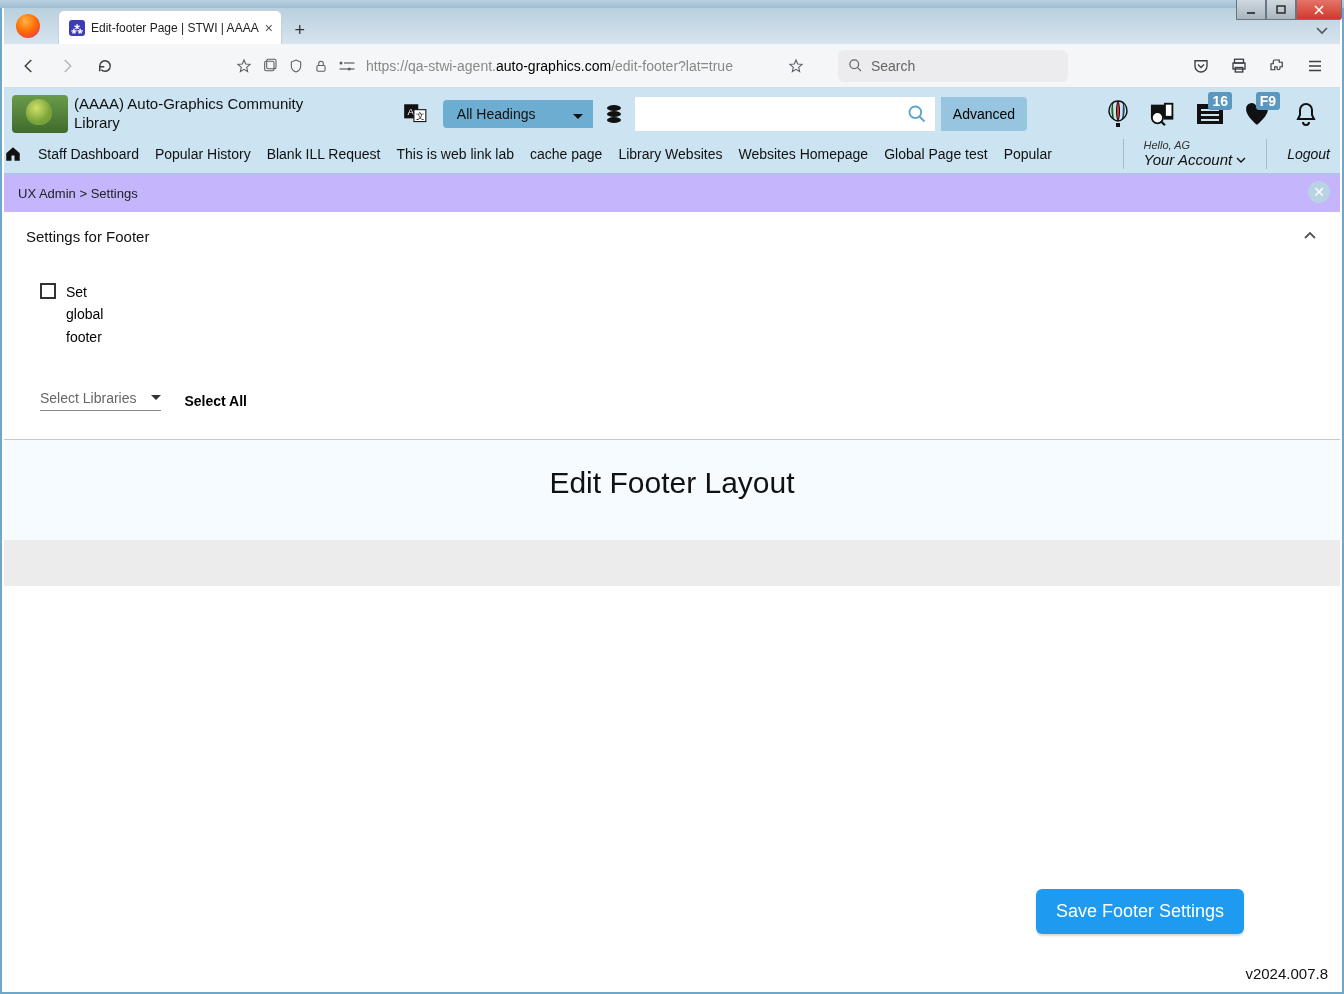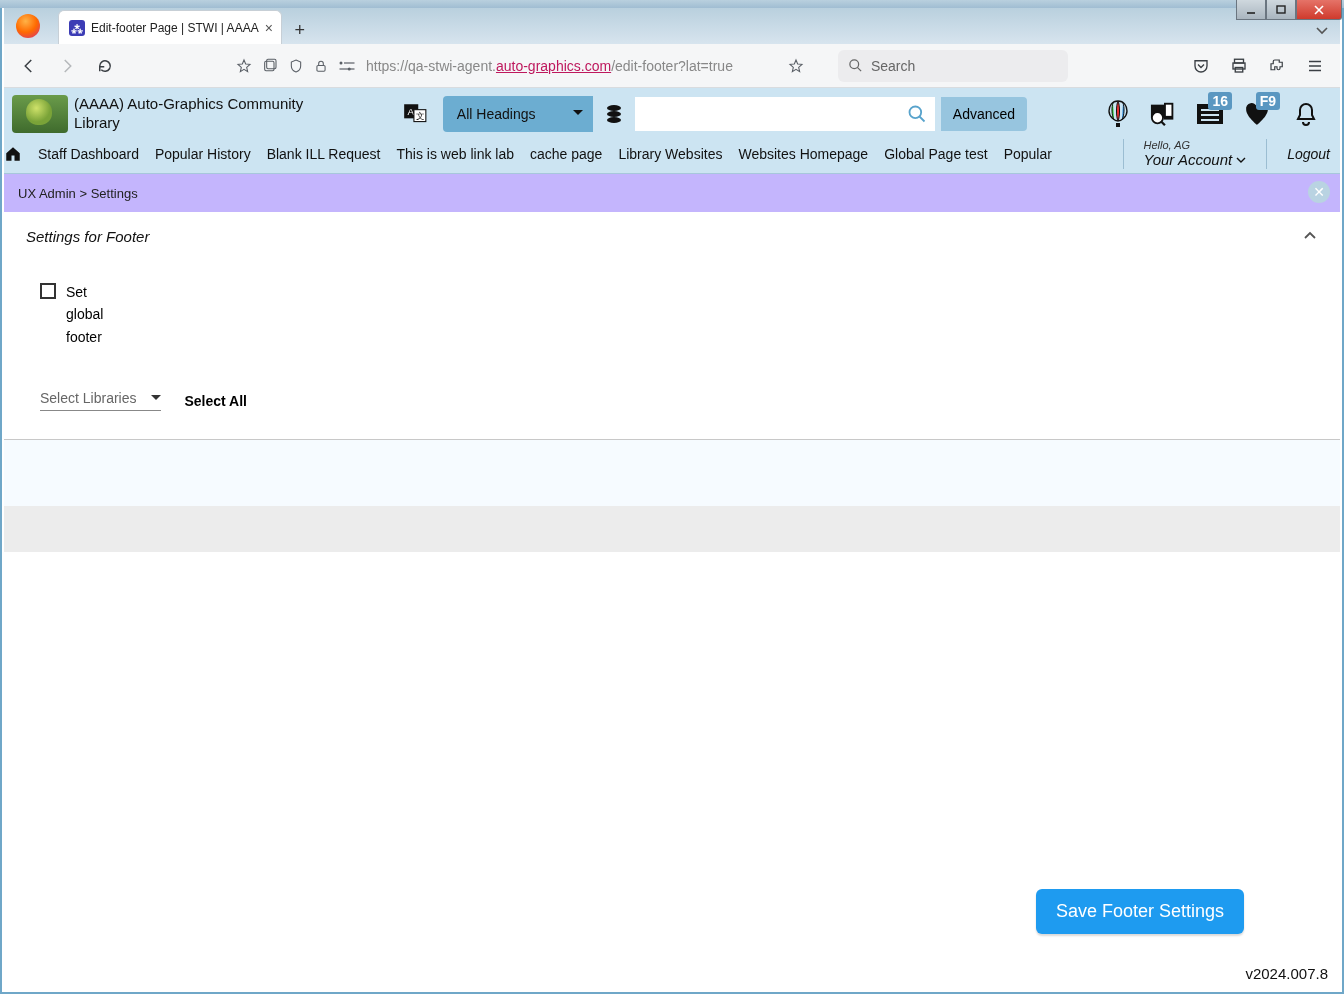--- a/index.html
+++ b/index.html
@@ -23,35 +23,35 @@
 .tab-overflow { position: absolute; right: 10px; top: 14px; color: #555; }
 
 
 .browser-toolbar { position: absolute; top: 44px; left: 4px; right: 4px; height: 44px; background: #f5f6f7; border-bottom: 1px solid #d9dcdf; display: flex; align-items: center; padding: 0 10px; gap: 8px; z-index: 49; }
 .tb-btn { width: 30px; height: 30px; display: flex; align-items: center; justify-content: center; color: #3a3f44; }
 .tb-btn.disabled { color: #b5b8bb; }
 .tb-btn svg { width: 18px; height: 18px; }
 .addr-wrap { flex: 0 0 auto; margin-left: 100px; display: flex; align-items: center; height: 32px; background: #fff0; border-radius: 6px; padding: 0 8px; gap: 10px; }
 .addr-icons { display: flex; gap: 10px; color: #5a5f66; align-items: center; }
 .addr-text { font-size: 14px; color: #888; }
-.addr-text .domain { color: #be185d; text-decoration: underline; }
+.addr-text .domain { color: #000000; }
 .star-right { margin-left: 45px; color: #5a5f66; }
 .search-box { margin-left: 18px; flex: 0 0 230px; height: 32px; background: #ececee; border-radius: 6px; display: flex; align-items: center; padding: 0 10px; gap: 8px; color: #666; font-size: 14px; }
 .tb-right { margin-left: auto; display: flex; gap: 8px; }
 
 
 .page { position: absolute; top: 88px; left: 4px; right: 4px; bottom: 4px; overflow: hidden; background: #fff; }
 
 .app-header { background: #cce4f2; display: flex; align-items: center; padding: 4px 8px 0 8px; height: 48px; gap: 6px; }
 .brand-logo { width: 56px; height: 38px; border-radius: 4px; background: linear-gradient(#6a9b4a,#3f6b2d); position: relative; overflow: hidden; }
 .brand-logo::after { content:""; position:absolute; left: 14px; top: 4px; width: 26px; height: 26px; background: radial-gradient(circle at 40% 35%, #cfe26a 0%, #7aa338 60%); border-radius: 50% 50% 45% 45%; }
 .brand-title { font-size: 15px; color: #111; line-height: 1.25; max-width: 250px; }
 .translate-icon { margin-left: auto; }
 .hdr-icon { width: 28px; height: 28px; display: flex; align-items: center; justify-content: center; }
-.headings-dd { background: #6cadd1; border-radius: 4px 0 0 4px; height: 36px; display: flex; align-items: center; padding: 0 30px 0 14px; color: #111; font-size: 14px; margin-left: 8px; position: relative; min-width: 150px; }
+.headings-dd { background: #6cadd1; border-radius: 4px 0 0 4px; height: 28px; display: flex; align-items: center; padding: 0 30px 0 14px; color: #111; font-size: 14px; margin-left: 8px; position: relative; min-width: 150px; }
 .headings-dd::after { content:""; position:absolute; right:10px; top:14px; border:5px solid transparent; border-top-color:#111; }
 .db-icon { width: 30px; height: 34px; background: #cce4f2; display: flex; align-items: center; justify-content: center; }
 .app-search { flex: 0 0 300px; height: 34px; background: #fff; display: flex; align-items: center; padding: 0 8px; justify-content: flex-end; }
 .app-search svg { color: #58a3cc; }
 .advanced-btn { background: #97c5df; height: 34px; border-radius: 0 4px 4px 0; padding: 0 12px; display: flex; align-items: center; font-size: 14px; }
 .hdr-right { margin-left: auto; display: flex; align-items: center; gap: 18px; padding-right: 12px; }
 .balloon-icon { width: 22px; height: 30px; }
 .list-badge, .heart-badge { position: relative; width: 30px; height: 26px; display:flex; align-items:center; }
 .badge { position: absolute; top: -9px; right: -6px; background: #5a97c1; color: #fff; font-size: 14px; padding: 1px 4px; border-radius: 3px; font-weight: 600; }
 
@@ -61,21 +61,21 @@
 .nav-right { margin-left: auto; display: flex; align-items: center; gap: 20px; font-style: italic; }
 .nav-sep { width: 1px; height: 30px; background: #9bbdd2; }
 .account-block { display: flex; flex-direction: column; line-height: 1.15; }
 .account-block .hello { font-size: 11px; color: #333; }
 .account-block .acct { font-size: 15px; display: flex; align-items: center; gap: 4px; }
 
 .crumb-bar { background: #c4b5fd; padding: 8px 14px; font-size: 13px; color: #222; display: flex; align-items: center; height: 38px; position: relative; }
 .crumb-close { position: absolute; right: 10px; top: 7px; width: 22px; height: 22px; border-radius: 50%; background: #b9d3e2; color: #fff; display: flex; align-items: center; justify-content: center; font-size: 14px; }
 
 .settings-panel { background: #fff; padding: 16px 22px 28px 22px; position: relative; }
-.settings-title { font-size: 15px; color: #111; font-style: italic; }
+.settings-title { font-size: 15px; color: #111; }
 .settings-collapse { position: absolute; right: 22px; top: 16px; color: #555; }
 .opt-row { margin-top: 36px; margin-left: 14px; display: flex; align-items: flex-start; gap: 10px; }
 .cb { width: 16px; height: 16px; border: 2px solid #333; margin-top: 2px; }
 .opt-label { font-size: 14px; line-height: 1.6; max-width: 60px; }
 .lib-row { margin-top: 42px; margin-left: 14px; display: flex; align-items: center; gap: 24px; }
 .select-lib { font-size: 14px; color: #666; display: flex; align-items: center; gap: 14px; border-bottom: 1px solid #888; padding-bottom: 4px; }
 .select-lib::after { content:""; border: 5px solid transparent; border-top-color: #333; margin-top: 4px; }
 .select-all { font-size: 14px; font-weight: 600; }
 
 .divider { height: 1px; background: #c8c8c8; }
@@ -349,20 +349,21 @@
       <div class="select-lib">
           <span>Select Libraries</span>
         </div>
       <div class="select-all">Select All</div>
     </div>
   </div>
 
   <div class="divider"></div>
 
   <div class="editor-area">
+    <div class="editor-title">Edit Footer Layout</div>
     <div class="grey-band"></div>
   </div>
 
   <div class="save-btn"><span>Save Footer Settings</span></div>
   <div class="version">v2024.007.8</div>
 </div>
 
 <div class="win-frame"></div>
 
 </body></html>

